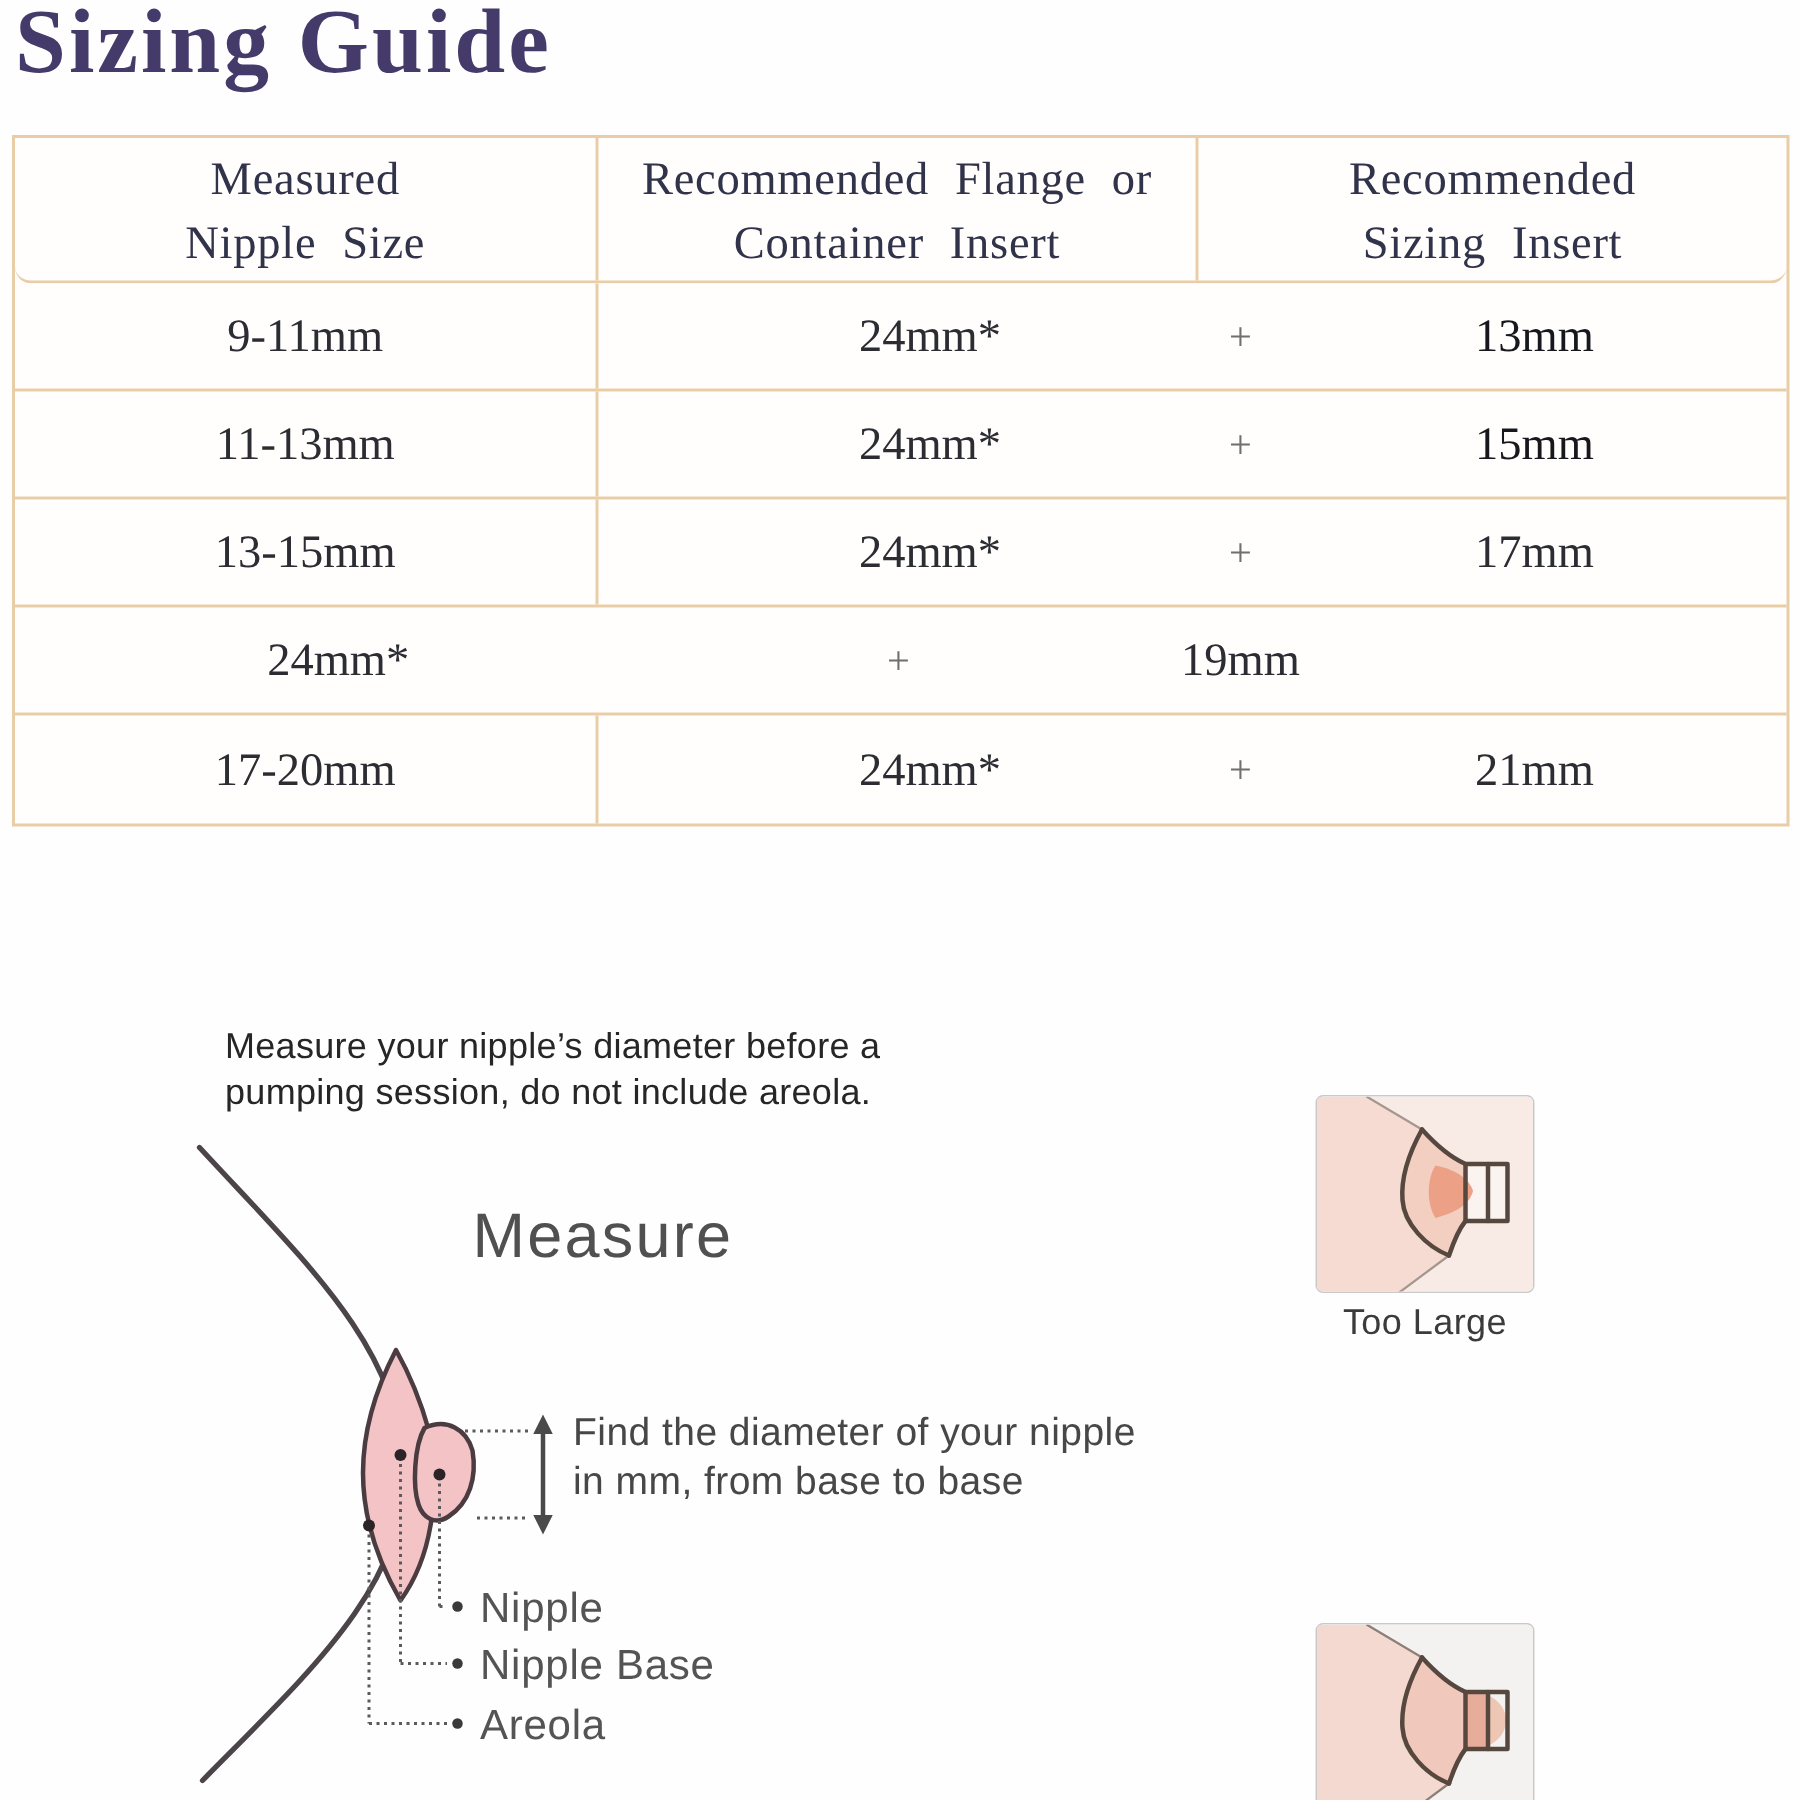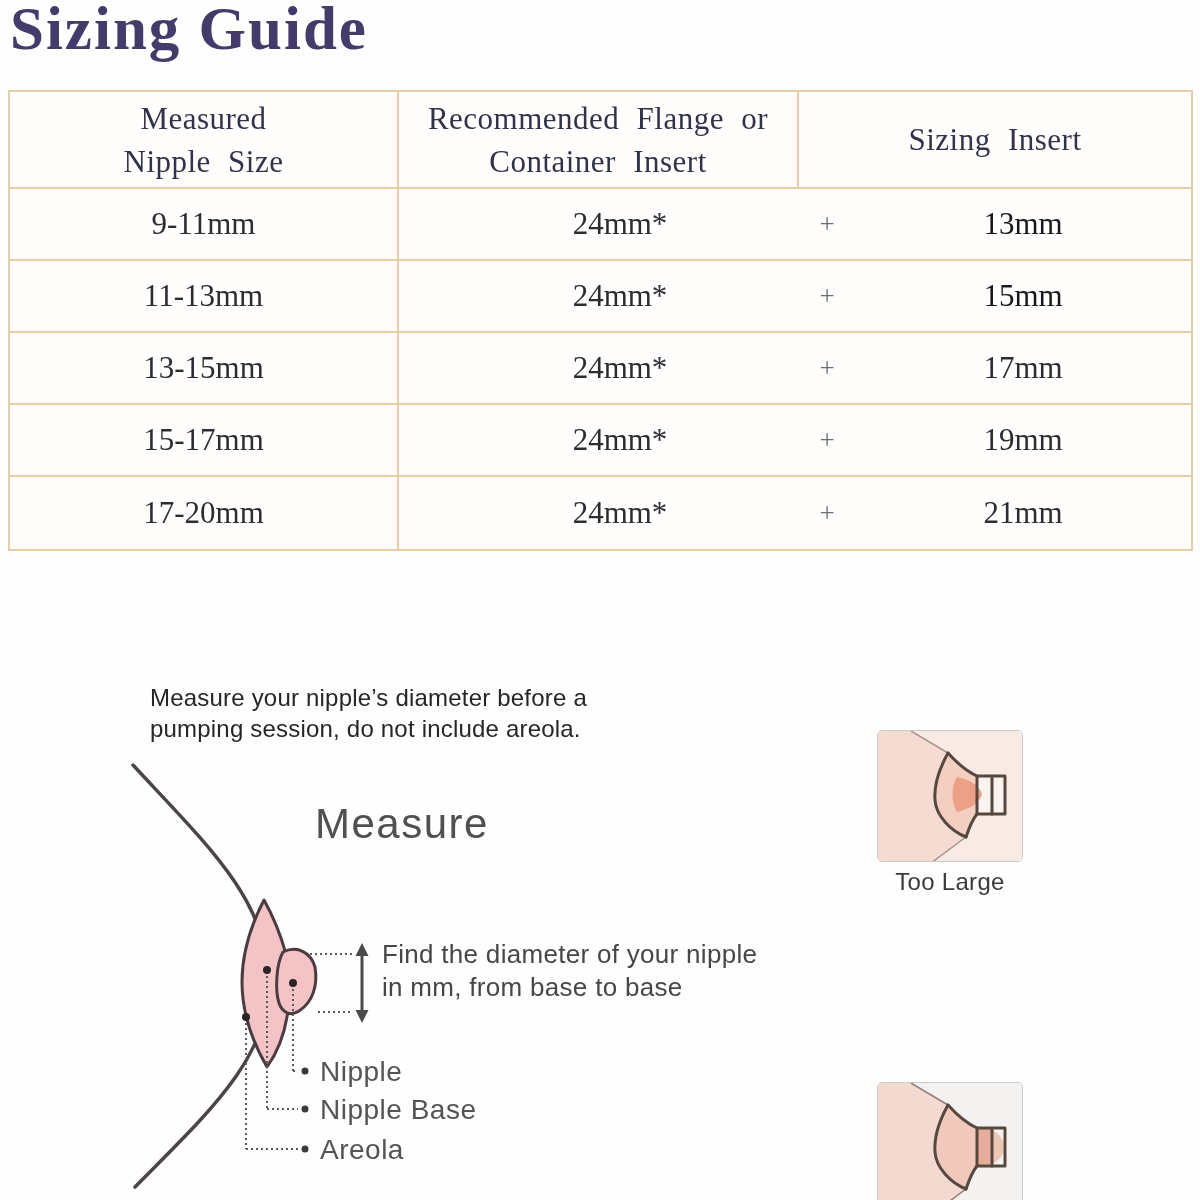--- a/index.html
+++ b/index.html
@@ -16,21 +16,21 @@
     font-size:61px; font-weight:bold; letter-spacing:2px;
     color:#453b6b;
   }
   
   .sizing-table {
     position:absolute; left:8px; top:90px; width:1185px;
     border:2px solid #e9cda7; background:#fffefd;
     font-family:"Liberation Serif", serif;
     color:#2c2e3c;
   }
-  .thead { display:grid; grid-template-columns:389px 400px 1fr; height:97px; border-bottom:2px solid #e9cda7; }
+  .thead { display:grid; grid-template-columns:389px 400px 1fr; height:97px; border-bottom:2px solid #e9cda7;border-radius:11px; }
   .th {
     display:flex; flex-direction:column; align-items:center; justify-content:center;
     font-size:31px; line-height:43px; color:#31334a; word-spacing:9px; letter-spacing:0.5px;
   }
   .th.c1, .th.c2 { border-right:2px solid #e9cda7; }
   .trow { display:grid; grid-template-columns:389px 400px 56px 1fr; height:72px; border-bottom:2px solid #e9cda7; }
   .trow:last-child { border-bottom:none; }
   .td { display:flex; align-items:center; justify-content:center; font-size:31px; color:#2b2d33; }
   .td.size { border-right:2px solid #e9cda7; }
   .td.flange { padding-left:42px; }
@@ -67,20 +67,21 @@
     <div class="thead">
       <div class="th c1">
         <span>Measured</span>
         <span>Nipple Size</span>
       </div>
       <div class="th c2">
         <span>Recommended Flange or</span>
         <span>Container Insert</span>
       </div>
       <div class="th c3">
+        <span>Recommended</span>
         <span>Sizing Insert</span>
       </div>
     </div>
 
     <div class="trow">
       <div class="td size">9-11mm</div>
       <div class="td flange">24mm*</div>
       <div class="td plus">+</div>
       <div class="td insert bold">13mm</div>
     </div>
@@ -90,21 +91,20 @@
       <div class="td plus">+</div>
       <div class="td insert bold">15mm</div>
     </div>
     <div class="trow">
       <div class="td size">13-15mm</div>
       <div class="td flange">24mm*</div>
       <div class="td plus">+</div>
       <div class="td insert">17mm</div>
     </div>
     <div class="trow">
-      <div class="td size">15-17mm</div>
       <div class="td flange">24mm*</div>
       <div class="td plus">+</div>
       <div class="td insert">19mm</div>
     </div>
     <div class="trow">
       <div class="td size">17-20mm</div>
       <div class="td flange">24mm*</div>
       <div class="td plus">+</div>
       <div class="td insert">21mm</div>
     </div>

